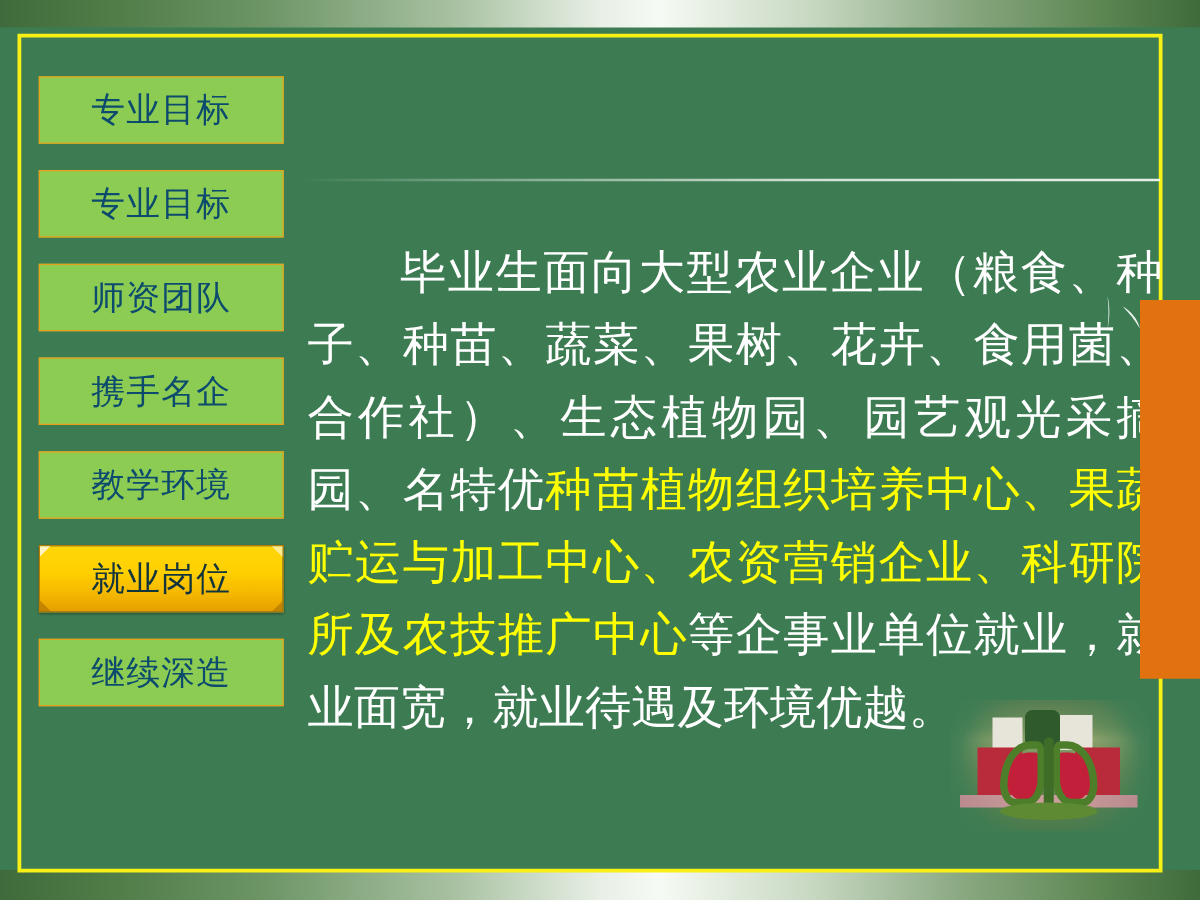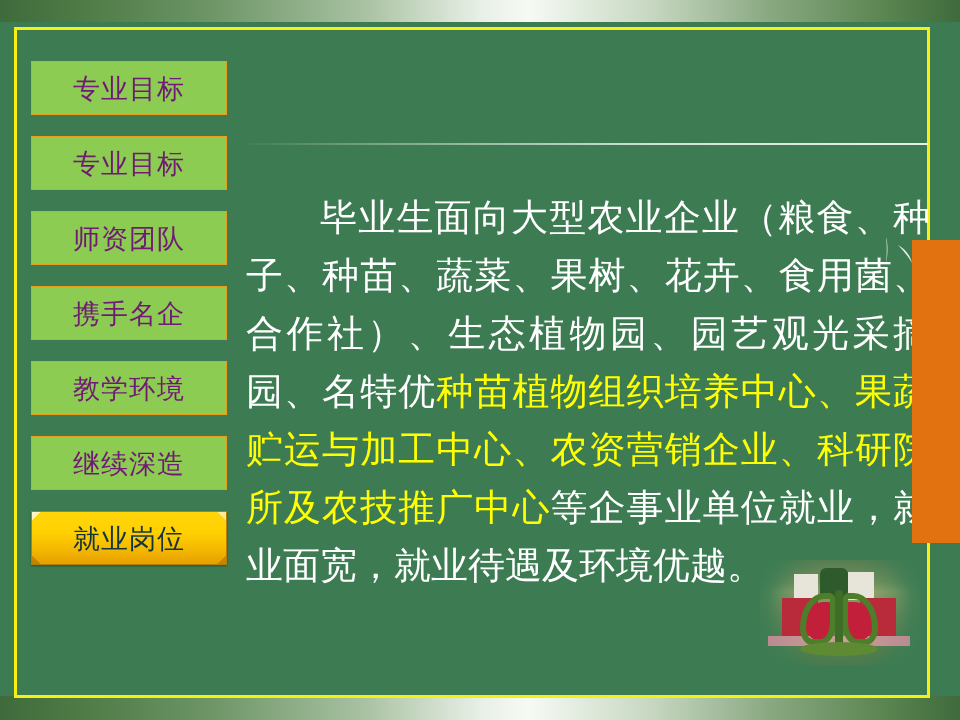--- a/index.html
+++ b/index.html
@@ -45,21 +45,21 @@
     margin-bottom:21px;
     box-sizing:border-box;
     background:#8ccc52;
     border:1px solid #e8a01b;
     display:flex;align-items:center;justify-content:center;
     cursor:pointer;
   }
   .nav-btn .lbl{
     font-family:"DejaVu Sans","Liberation Sans",sans-serif;
     font-size:27px;line-height:1;
-    color:#701a75;
+    color:#0c4a6e;
     letter-spacing:1px;
     font-weight:400;
   }
   
   .nav-btn.active{
     background:
       linear-gradient(180deg,#ffd60a 0%, #ffd000 40%, #f5b800 72%, #e59f00 100%);
     border:1px solid #b97d00;
     box-shadow:0 1px 2px rgba(0,0,0,.35);
   }
@@ -159,25 +159,25 @@
     </div>
     <div class="nav-btn">
       <span class="lbl">师资团队</span>
     </div>
     <div class="nav-btn">
       <span class="lbl">携手名企</span>
     </div>
     <div class="nav-btn">
       <span class="lbl">教学环境</span>
     </div>
-    <div class="nav-btn">
-      <span class="lbl">继续深造</span>
-    </div>
     <div class="nav-btn active">
       <span class="lbl">就业岗位</span>
+    </div>
+    <div class="nav-btn">
+      <span class="lbl">继续深造</span>
     </div>
   </nav>
 
   <div id="hrule"></div>
 
   <p id="para"><span>毕业生面向大型农业企业（粮食、种子、种苗、蔬菜、果树、花卉、食用菌、合作社）、生态植物园、园艺观光采摘园、名特优</span><span class="hl">种苗植物组织培养中心、果蔬贮运与加工中心、农资营销企业、科研院所及农技推广中心</span><span>等企事业单位就业，就业面宽，就业待遇及环境优越。</span></p>
 
   <div id="orangebar"></div>
 
   <svg class="swoosh" viewBox="0 0 18 22">

